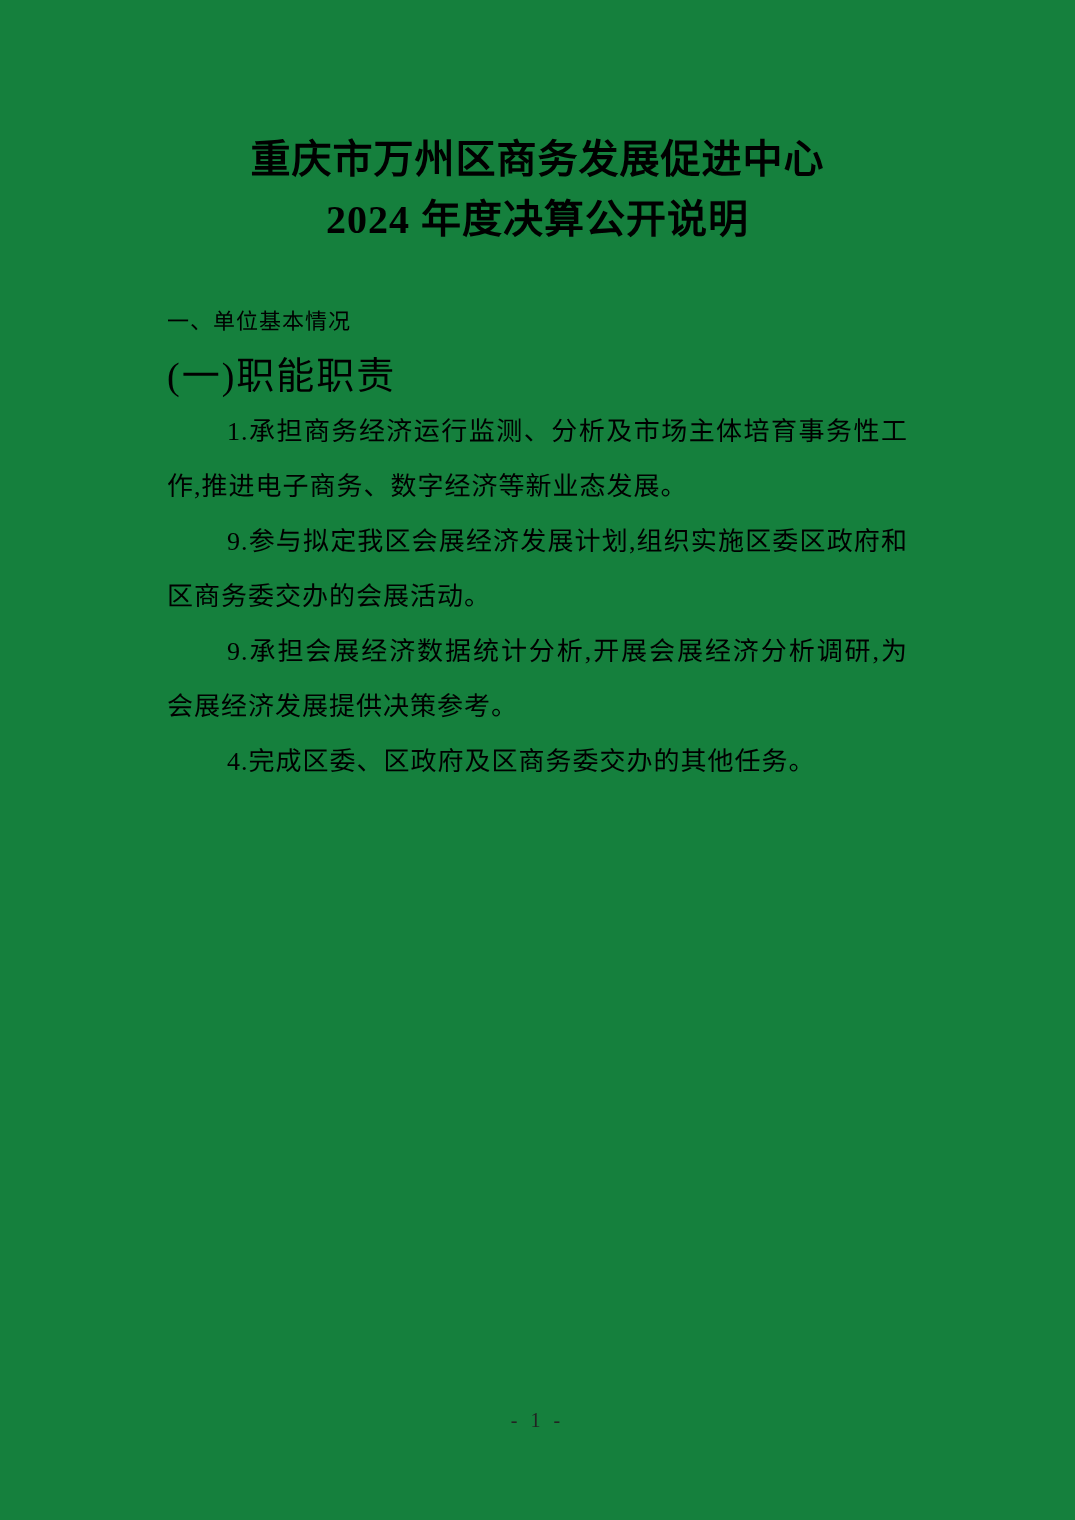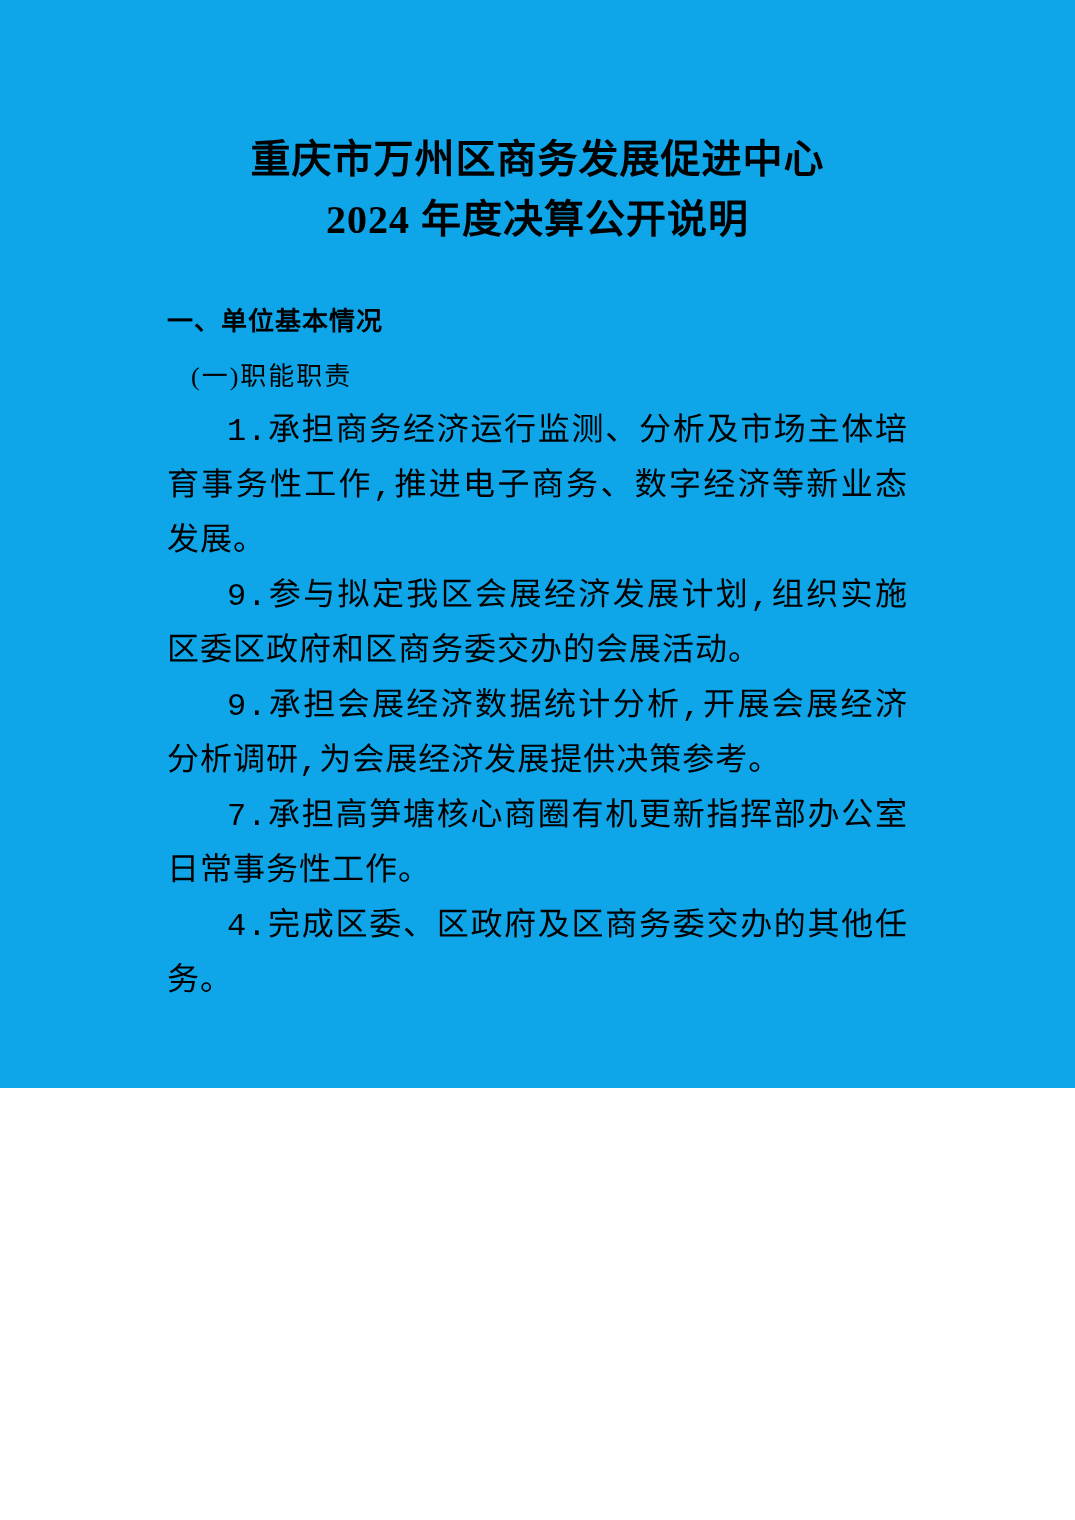--- a/index.html
+++ b/index.html
@@ -4,22 +4,22 @@
 <style>
   * { margin: 0; padding: 0; box-sizing: border-box; }
 
   html, body {
     background: #ffffff;
   }
 
   .page {
     position: relative;
     width: 1075px;
-    height: 1088px;
-    background: #0ea5e9;
+    height: 1520px;
+    background: #15803d;
     color: #000000;
     overflow: hidden;
     font-family: "Liberation Serif", serif;
   }
 
   .content {
     position: absolute;
     top: 0;
     left: 167px;
     width: 741px;
@@ -31,39 +31,38 @@
     font-weight: 700;
     font-size: 40px;
     line-height: 60px;
     text-align: center;
     letter-spacing: 1px;
   }
 
   .section-heading {
     margin-top: 44px;
     font-family: "Liberation Sans", "DejaVu Sans", sans-serif;
-    font-weight: 700;
-    font-size: 26px;
+    font-weight: 400;
+    font-size: 22px;
     line-height: 55px;
     letter-spacing: 1px;
   }
 
   .subsection-heading {
     font-family: "Liberation Serif", "DejaVu Serif", serif;
     font-weight: 400;
-    font-size: 26px;
+    font-size: 38px;
     line-height: 55px;
     letter-spacing: 2px;
-    margin-left: 24px;
   }
 
   .body-para {
-    font-family: Liberation Mono, monospace;
+    font-family: Liberation Serif, serif;
     font-weight: 400;
-    font-size: 32px;
+    font-size: 26px;
     line-height: 55px;
     text-align: justify;
     text-justify: inter-character;
     text-indent: 60px;
     letter-spacing: 1px;
   }
 
   .page-footer {
     position: absolute;
     top: 1406px;
@@ -88,19 +87,18 @@
       <div>2024 年度决算公开说明</div>
     </div>
 
     <div class="section-heading">一、单位基本情况</div>
 
     <div class="subsection-heading">(一)职能职责</div>
 
     <p class="body-para">1.承担商务经济运行监测、分析及市场主体培育事务性工作,推进电子商务、数字经济等新业态发展。</p>
     <p class="body-para">9.参与拟定我区会展经济发展计划,组织实施区委区政府和区商务委交办的会展活动。</p>
     <p class="body-para">9.承担会展经济数据统计分析,开展会展经济分析调研,为会展经济发展提供决策参考。</p>
-    <p class="body-para">7.承担高笋塘核心商圈有机更新指挥部办公室日常事务性工作。</p>
     <p class="body-para">4.完成区委、区政府及区商务委交办的其他任务。</p>
 
   </div>
 
   <div class="page-footer">- 1 -</div>
 </div>
 
 </body></html>

